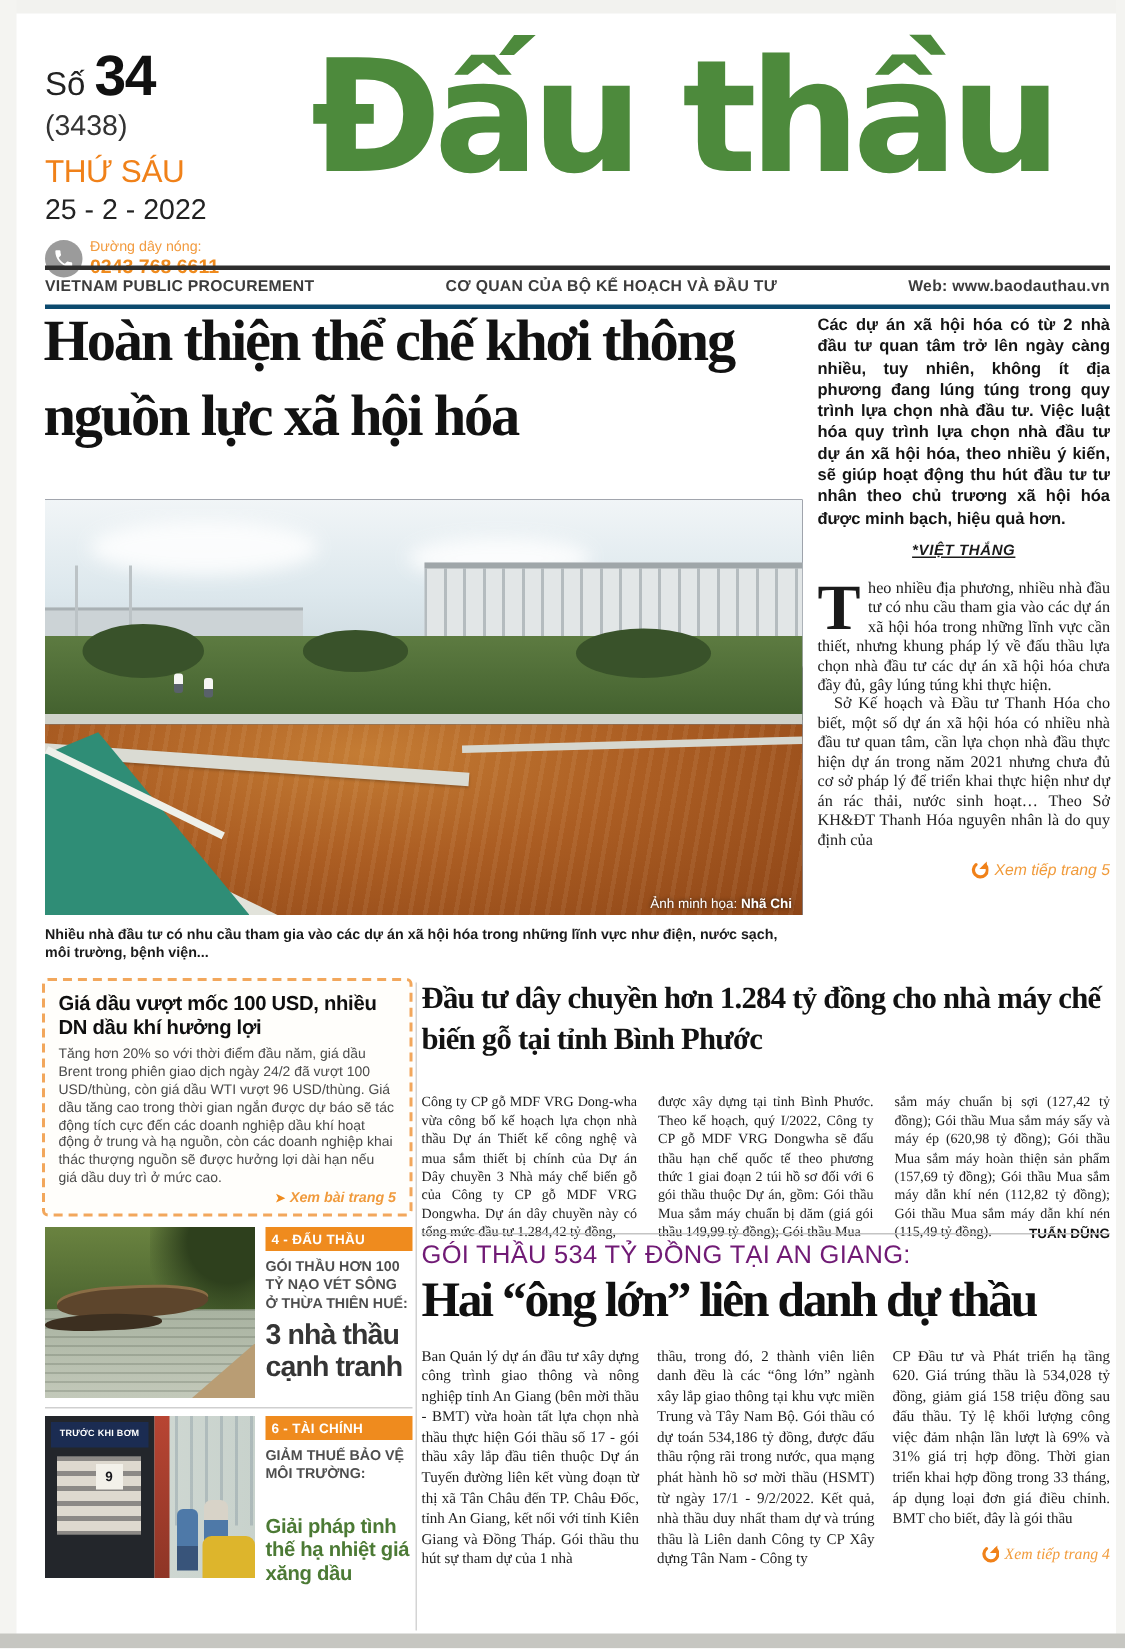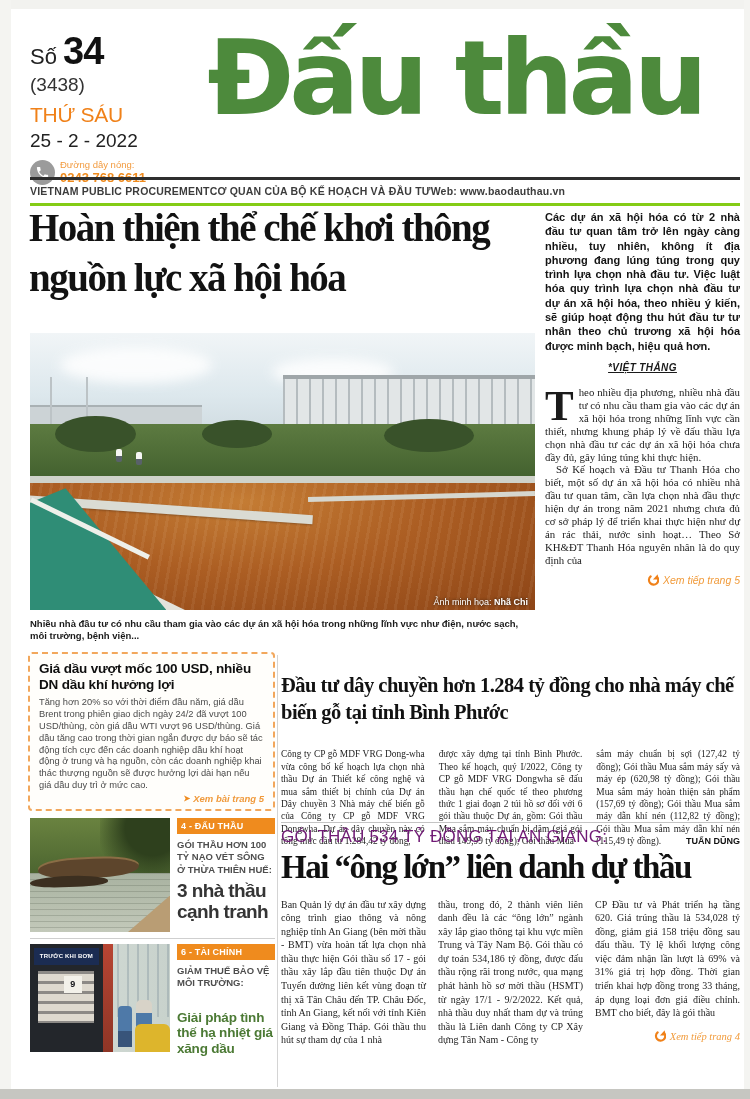--- a/index.html
+++ b/index.html
@@ -21,22 +21,22 @@
   .weekday{font-size:21px;font-weight:normal;color:#f08119;margin-top:7px;letter-spacing:-0.3px;}
   .isdate{font-size:19px;color:#222;margin-top:3px;}
   .hotline{margin-top:8px;display:flex;align-items:center;gap:5px;}
   .ph-ic{width:25px;height:25px;border-radius:50%;background:#9b9b9b;display:flex;align-items:center;justify-content:center;flex:none;}
   .hot-label{font-size:9.5px;color:#f29b3f;line-height:1.15;}
   .hot-num{font-size:13px;font-weight:bold;color:#ef8b1e;line-height:1.15;}
   .masthead{left:172px;top:20px;width:566px;text-align:center;color:#4d8a3c;
             font-family:"DejaVu Sans",sans-serif;font-weight:bold;
             font-size:104px;line-height:1.12;letter-spacing:-5px;}
 
-  .infobar{left:30px;top:177px;width:710px;border-top:3px solid #2e2e2e;border-bottom:3px solid #84cc16;
-           padding:5px 0 6px;display:flex;
+  .infobar{left:30px;top:177px;width:710px;border-top:3px solid #2e2e2e;border-bottom:3px solid #0c4a6e;
+           padding:5px 0 6px;display:flex;justify-content:space-between;
            font-size:10.5px;font-weight:bold;color:#3c3c3c;letter-spacing:0.2px;}
 
   
   .lead-headline{left:29px;top:203px;width:510px;font-family:"Liberation Serif",serif;
                  font-weight:bold;font-size:39px;line-height:1.27;letter-spacing:-1.5px;color:#121212;}
   .lead-caption{left:30px;top:618px;width:505px;font-size:9.5px;font-weight:bold;line-height:1.3;color:#1a1a1a;}
 
   .lead-right{left:545px;top:210px;width:195px;}
   .standfirst{font-size:11px;font-weight:bold;line-height:14.3px;text-align:justify;color:#141414;}
   .byline{margin-top:9px;text-align:center;font-size:10px;font-weight:bold;letter-spacing:0.4px;
@@ -138,21 +138,21 @@
   .p2-digitbox{position:absolute;left:24%;top:30%;width:13%;height:15%;background:#f3f1ea;
                display:flex;align-items:center;justify-content:center;font-size:9px;font-weight:bold;color:#15151a;}
   .p2-pole{position:absolute;left:52%;top:0;width:7%;height:100%;background:linear-gradient(#b84533,#8e3526);}
   .p2-person1{position:absolute;left:63%;bottom:5%;width:10%;height:38%;border-radius:4px 4px 0 0;
               background:linear-gradient(#4e79a8 60%,#38547a 60%);}
   .p2-person2{position:absolute;left:76%;bottom:5%;width:11%;height:43%;border-radius:5px 5px 0 0;
               background:linear-gradient(#d8d3c8 28%,#4e79a8 28%);}
   .p2-car{position:absolute;right:0;bottom:0;width:25%;height:26%;background:#ddb52c;border-radius:6px 6px 0 0;}
 
   
-  .wood{left:281px;top:672px;width:459px;}
+  .wood{left:281px;top:653px;width:459px;}
   .whead{font-family:"Liberation Serif",serif;font-weight:bold;font-size:20.5px;line-height:1.3;
          letter-spacing:-0.5px;color:#121212;}
   .wcols{margin-top:23px;display:flex;gap:14px;}
   .wcol{width:145px;font-family:"Liberation Serif",serif;font-size:9.4px;line-height:12.4px;
         text-align:justify;color:#1d1d1d;}
   .author{float:right;font-family:"Liberation Sans",sans-serif;font-weight:bold;font-size:9px;color:#111;}
   .wood-div{left:281px;top:822px;width:459px;height:1px;background:#c4c4c4;}
 
   
   .ag{left:281px;top:827px;width:459px;}

